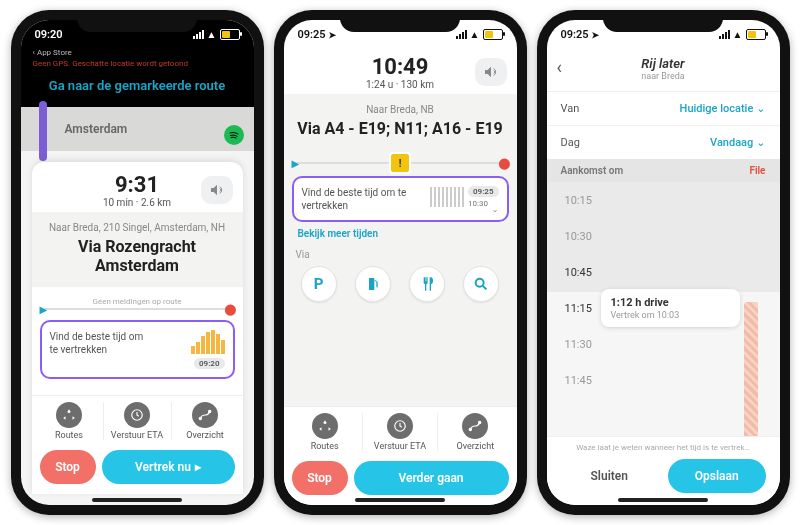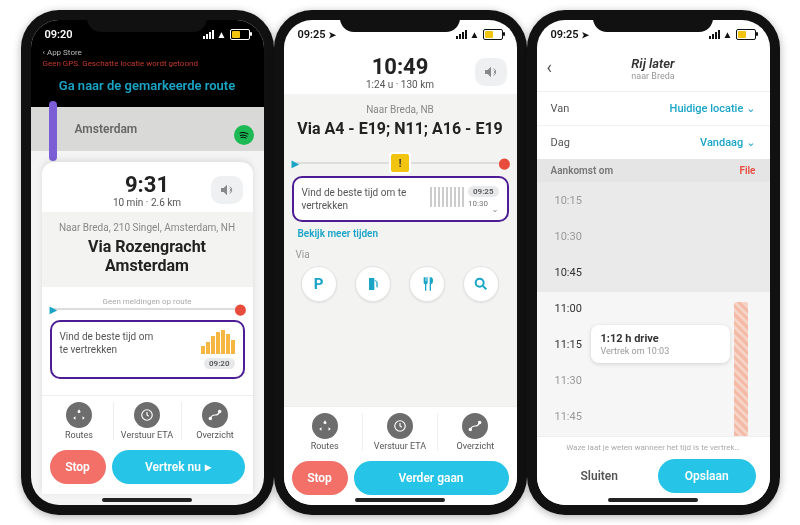--- a/index.html
+++ b/index.html
@@ -8,20 +8,21 @@
     background: #fff;
     font-family: -apple-system, BlinkMacSystemFont, "Segoe UI", Roboto, Helvetica, Arial, sans-serif;
     display: flex;
     justify-content: center;
     align-items: center;
     width: 800px;
     height: 525px;
   }
   .stage {
     display: flex;
+    gap: 10px;
     padding: 10px 0;
   }
   .phone {
     width: 253px;
     height: 505px;
     background: #111;
     border-radius: 38px;
     padding: 10px;
     box-sizing: border-box;
     position: relative;
@@ -98,21 +99,21 @@
   .sound-chip { position:absolute; right:10px; width:32px; height:28px; border-radius:10px; background:#eef0f1; display:flex; align-items:center; justify-content:center; color:#888;}
   .dest-block { background:#f3f3f2; text-align:center; padding:10px 10px 12px; }
   .dest-sub { font-size:10px; color:#888; margin-bottom:4px;}
   .dest-main { font-size:16px; font-weight:700; color:#222; line-height:1.2;}
   .progress-row { padding:10px 10px 2px; font-size:8px; color:#aaa; position:relative;}
   .progress-line { height:2px; background:#ddd; position:relative; margin-top:2px;}
   .progress-line .start { position:absolute; left:-2px; top:-4px; color:#1aa5c7; font-size:10px;}
   .progress-line .end { position:absolute; right:-4px; top:-5px; color:#e74c3c; font-size:11px;}
   .hazard { position:absolute; left:50%; top:-10px; transform:translateX(-50%); width:18px; height:18px; background:#f1c40f; border-radius:4px; display:flex; align-items:center; justify-content:center; color:#333; font-size:10px; font-weight:bold; border:2px solid #fff;}
   
-  .depart-card { background:#fff; border:2px solid #4c1d95; border-radius:10px; margin:8px 8px 0; padding:8px; display:flex; gap:8px; position:relative;justify-content:center;}
+  .depart-card { background:#fff; border:2px solid #8b5cf6; border-radius:10px; margin:8px 8px 0; padding:8px; display:flex; gap:8px; position:relative;justify-content:center;}
   .depart-text { font-size:10px; color:#555; flex:1; line-height:1.3;}
   .depart-chart { width:70px; display:flex; flex-direction:column; gap:4px; align-items:flex-end; font-size:8px; color:#888;}
   .chart-bars { display:flex; align-items:flex-end; gap:1px; height:24px;}
   .chart-bars span { width:4px; background:#f5b642; display:block;}
   .time-chip { background:#e8e9ea; border-radius:8px; padding:1px 5px; font-size:8px; color:#555; font-weight:600;}
   .more-times { color:#1aa5c7; font-size:10px; font-weight:600; padding:6px 14px 2px;}
   .via-label { font-size:10px; color:#999; padding:4px 12px 6px;}
   .poi-row { display:flex; justify-content:space-around; padding:0 12px 4px; gap:8px;}
   .poi { width:34px; height:34px; border-radius:50%; background:#fff; border:1px solid #e3e3e3; display:flex; align-items:center; justify-content:center; color:#1aa5c7; font-size:15px; box-shadow:0 1px 2px rgba(0,0,0,0.08);}
   
@@ -434,23 +435,20 @@
       <div class="p3-traffic" style="top:120px;height:150px;"></div>
       <div class="p3-slot">
             <span>10:15</span>
           </div>
       <div class="p3-slot">
             <span>10:30</span>
           </div>
       <div class="p3-slot strong">
             <span>10:45</span>
           </div>
-      <div class="p3-slot strong">
-            <span>11:00</span>
-          </div>
       <div class="p3-slot strong" style="position:relative;">
         <span>11:15</span>
         <div class="p3-highlight">
           <b>1:12 h drive</b><br>
           <span>Vertrek om 10:03</span>
         </div>
       </div>
       <div class="p3-slot">
             <span>11:30</span>
           </div>

